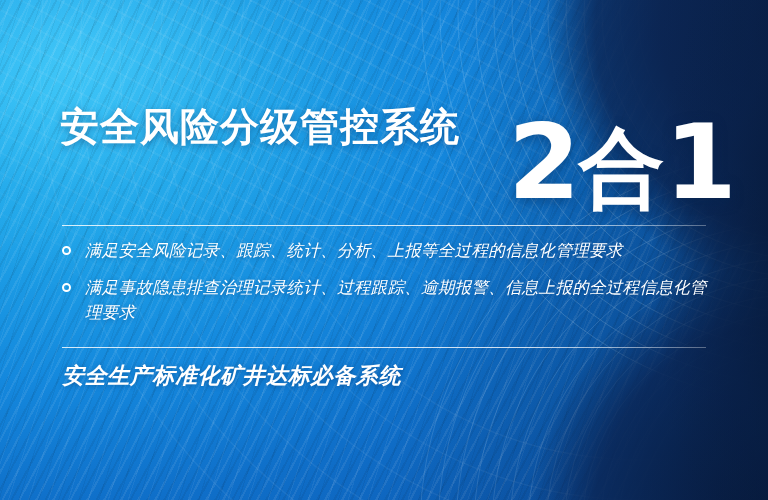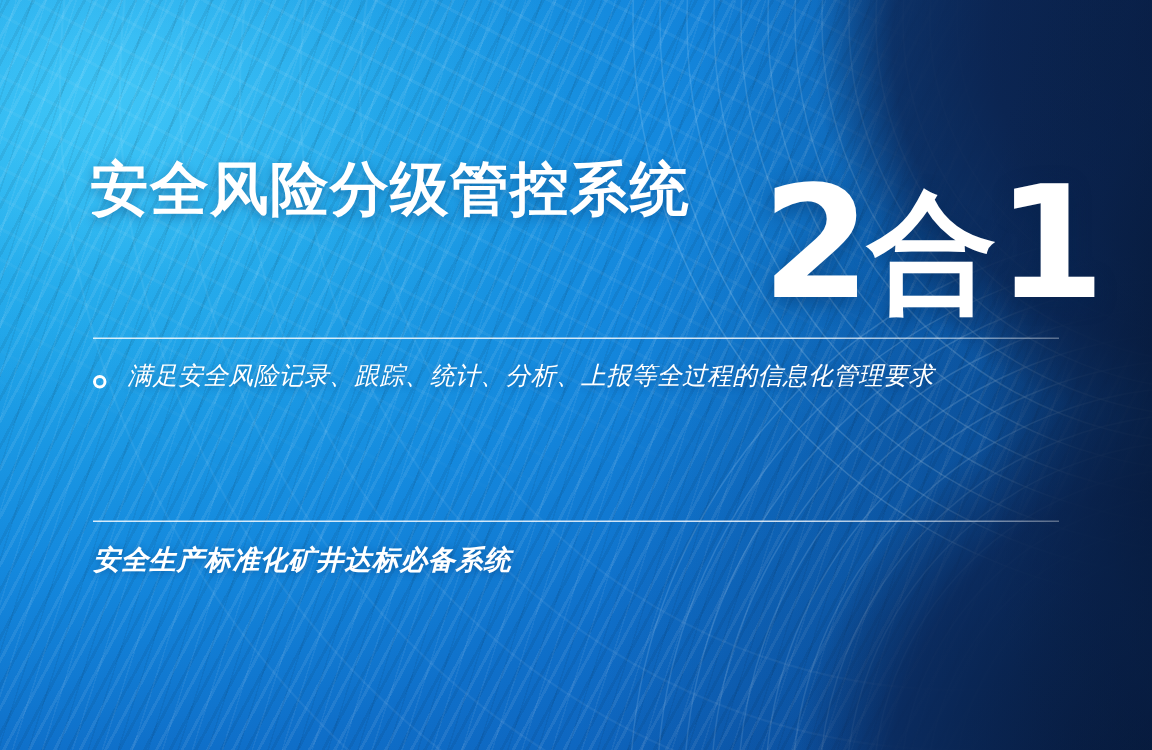--- a/index.html
+++ b/index.html
@@ -151,21 +151,21 @@
   .rule-bottom { top: 347px; }
 
   .bullets {
     position: absolute;
     left: 62px;
     top: 238px;
     width: 650px;
   }
   .bullet-row {
     display: flex;
-    align-items: center;
+    align-items: flex-start;
     margin-bottom: 12px;
   }
   .bullet-marker {
     flex: 0 0 auto;
     width: 9px;
     height: 9px;
     margin-top: 8px;
     margin-right: 14px;
     border: 2px solid #ffffff;
     border-radius: 50%;
@@ -178,21 +178,21 @@
     line-height: 25px;
     letter-spacing: .3px;
     text-shadow: 0 1px 4px rgba(4,40,90,0.35);
   }
 
   .footer-note {
     position: absolute;
     left: 62px;
     top: 361px;
     color: #ffffff;
-    font-size: 18px;
+    font-size: 22px;
     font-weight: bold;
     font-style: italic;
     letter-spacing: .6px;
     white-space: nowrap;
     text-shadow: 0 1px 5px rgba(4,40,90,0.38);
   }
 </style>
 </head>
 <body>
 
@@ -286,20 +286,24 @@
 
     <div class="badge-2in1"><span>2</span><span class="cjk">合</span><span>1</span></div>
 
     <div class="rule rule-top"></div>
 
     <div class="bullets">
       <div class="bullet-row">
         <span class="bullet-marker"></span>
         <span class="bullet-text">满足安全风险记录、跟踪、统计、分析、上报等全过程的信息化管理要求</span>
       </div>
+      <div class="bullet-row">
+        <span class="bullet-marker"></span>
+        <span class="bullet-text">满足事故隐患排查治理记录统计、过程跟踪、逾期报警、信息上报的全过程信息化管理要求</span>
+      </div>
     </div>
 
     <div class="rule rule-bottom"></div>
 
     <div class="footer-note">安全生产标准化矿井达标必备系统</div>
 
   </div>
 </div>
 
 </body></html>

